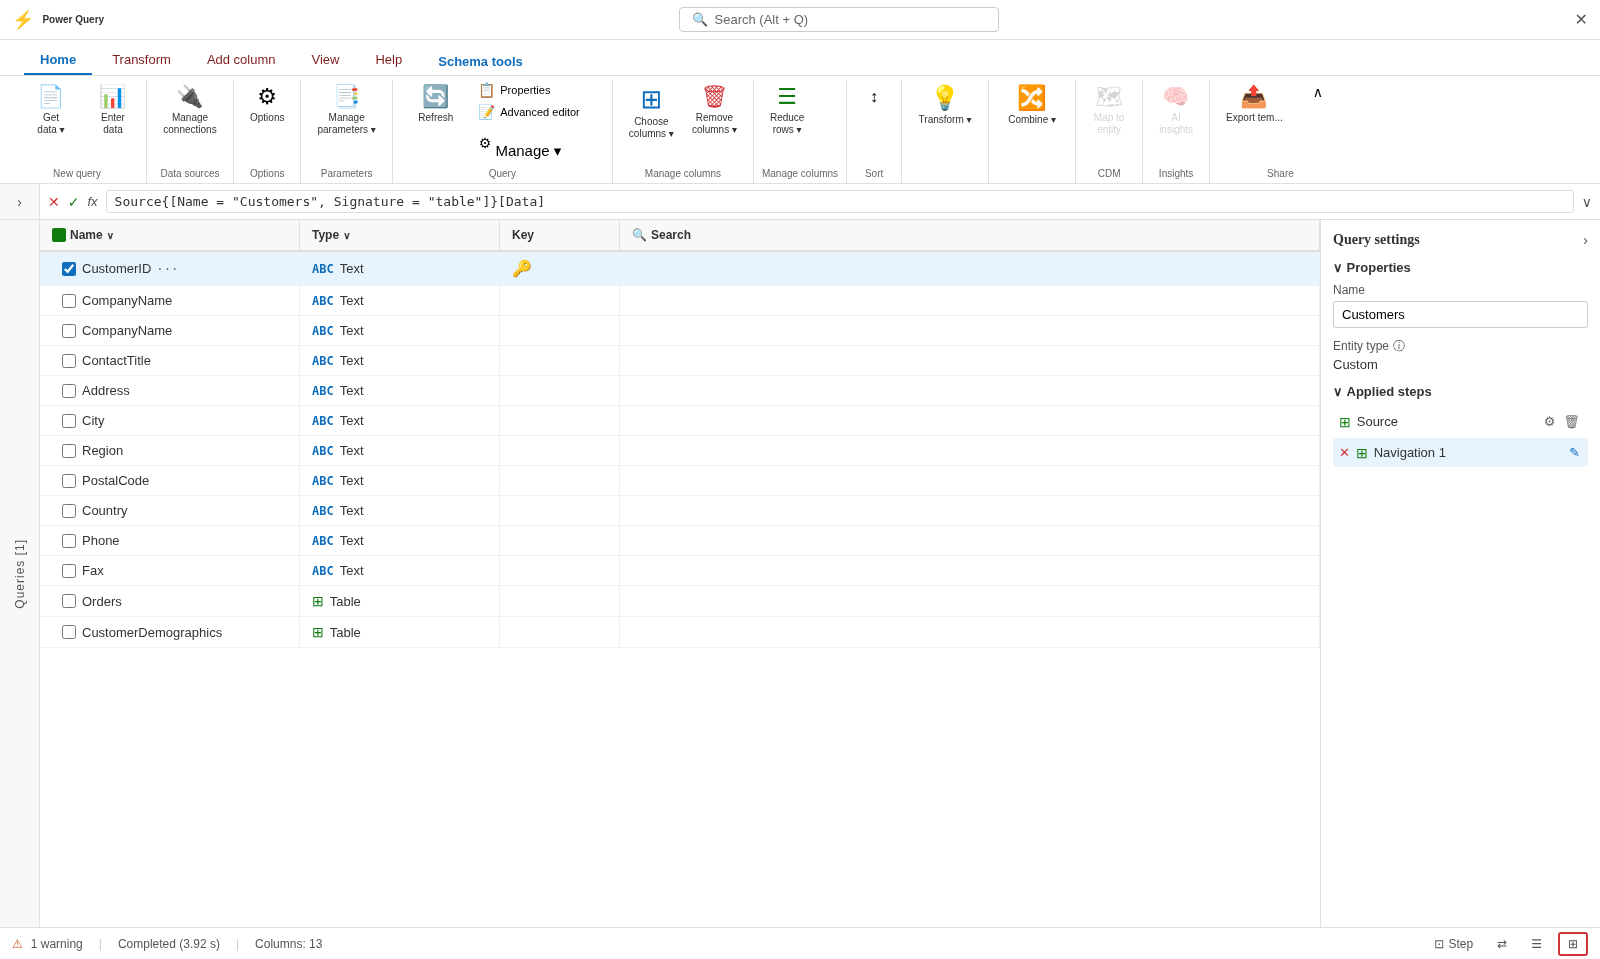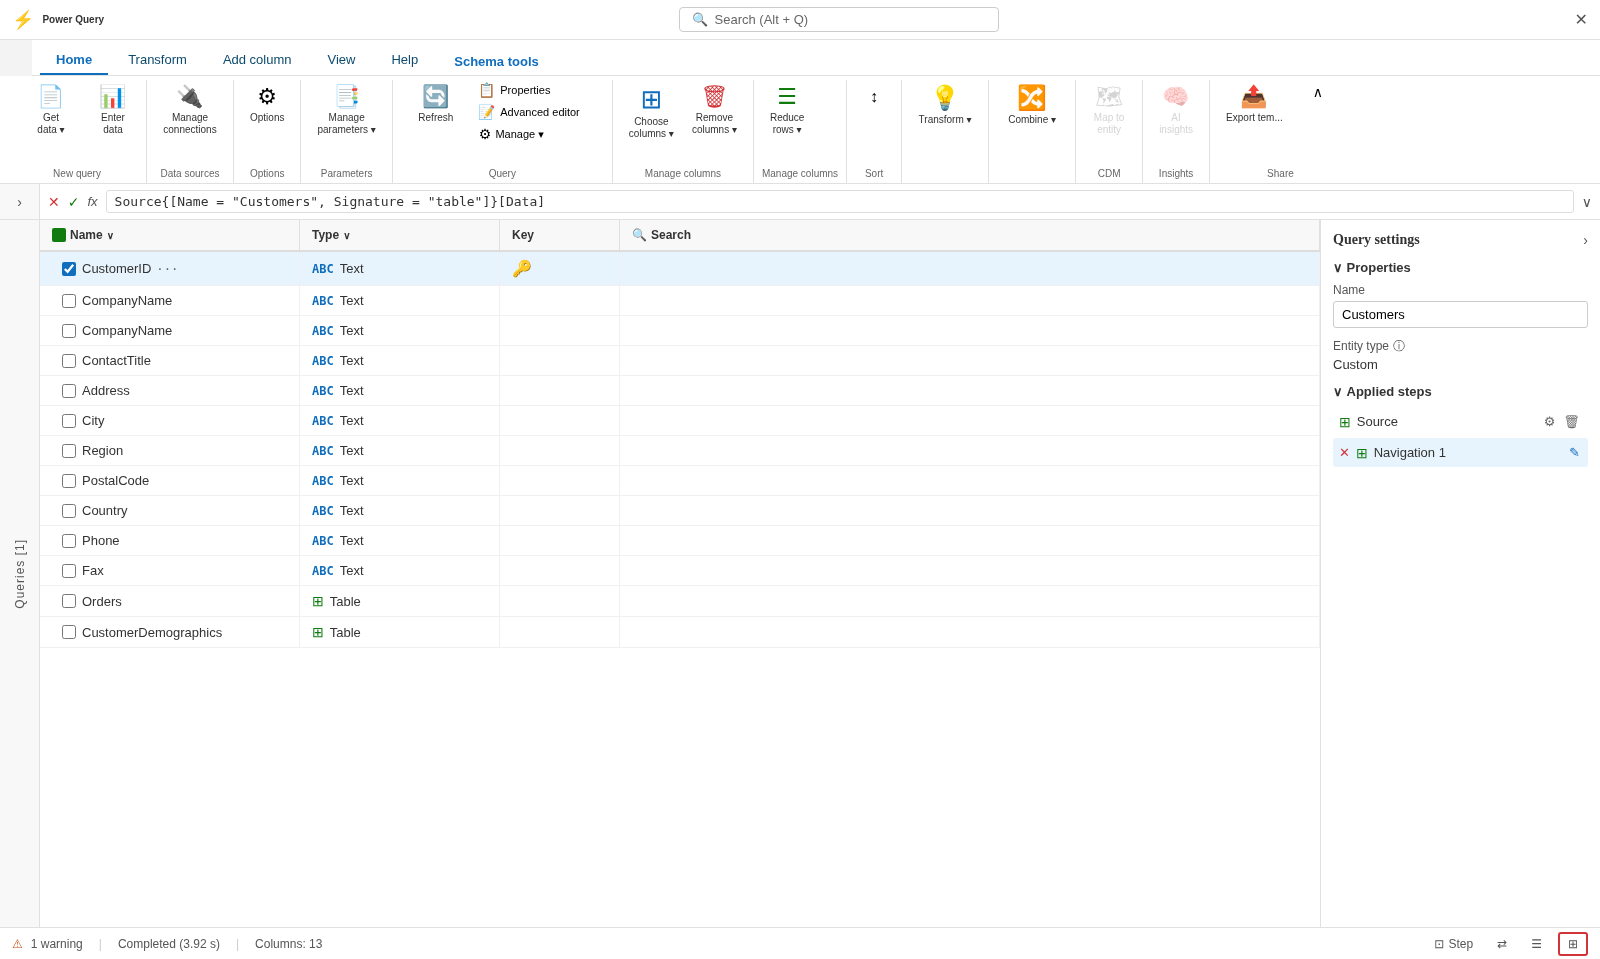--- a/index.html
+++ b/index.html
@@ -16,24 +16,24 @@
     .title-bar-search {
       display: flex; align-items: center; gap: 6px;
       border: 1px solid #ccc; border-radius: 4px; padding: 4px 12px;
       width: 320px; background: #fff; color: #666;
     }
     .title-bar-close { font-size: 16px; cursor: pointer; color: #555; }
 
     
     .tab-bar {
       display: flex; align-items: flex-end; background: #fff;
-      padding: 0 8px; border-bottom: 1px solid #e0e0e0; height: 36px; margin-left: 32px;
+      padding: 0 24px; border-bottom: 1px solid #e0e0e0; height: 36px;
     }
     .tab-item {
-      padding: 8px 16px 6px; font-size: 13px; cursor: pointer; color: #0c4a6e;
+      padding: 8px 16px 6px; font-size: 13px; cursor: pointer; color: #7f1d1d;
       border-bottom: 2px solid transparent; margin-right: 4px;
     }
     .tab-item.active { border-bottom: 2px solid #106ebe; color: #106ebe; font-weight: 600; }
     .tab-item.schema { color: #106ebe; font-weight: 600; border-bottom: none; }
 
     
     .ribbon {
       background: #fff; border-bottom: 1px solid #e0e0e0;
       display: flex; align-items: stretch; padding: 4px 8px 0;
       height: 108px; overflow: hidden;
@@ -232,21 +232,21 @@
         <div class="ribbon-btn-row">
           <span class="ribbon-btn-row-icon">📋</span>
           <span style="font-size:11px;">Properties</span>
         </div>
         <div class="ribbon-btn-row">
           <span class="ribbon-btn-row-icon">📝</span>
           <span style="font-size:11px;">Advanced editor</span>
         </div>
         <div class="ribbon-btn-row">
           <span class="ribbon-btn-row-icon">⚙</span>
-          <span style="font-size:11px;">Manage ▾</span>
+          <span style="font-size:15px;margin-top:16px;">Manage ▾</span>
         </div>
       </div>
     </div>
     <div class="ribbon-group-label">Query</div>
   </div>
 
   <div class="ribbon-group">
     <div class="ribbon-group-items">
       <button class="ribbon-btn">
         <span class="ribbon-btn-icon" style="font-size:26px; color:#106ebe;">⊞</span>

